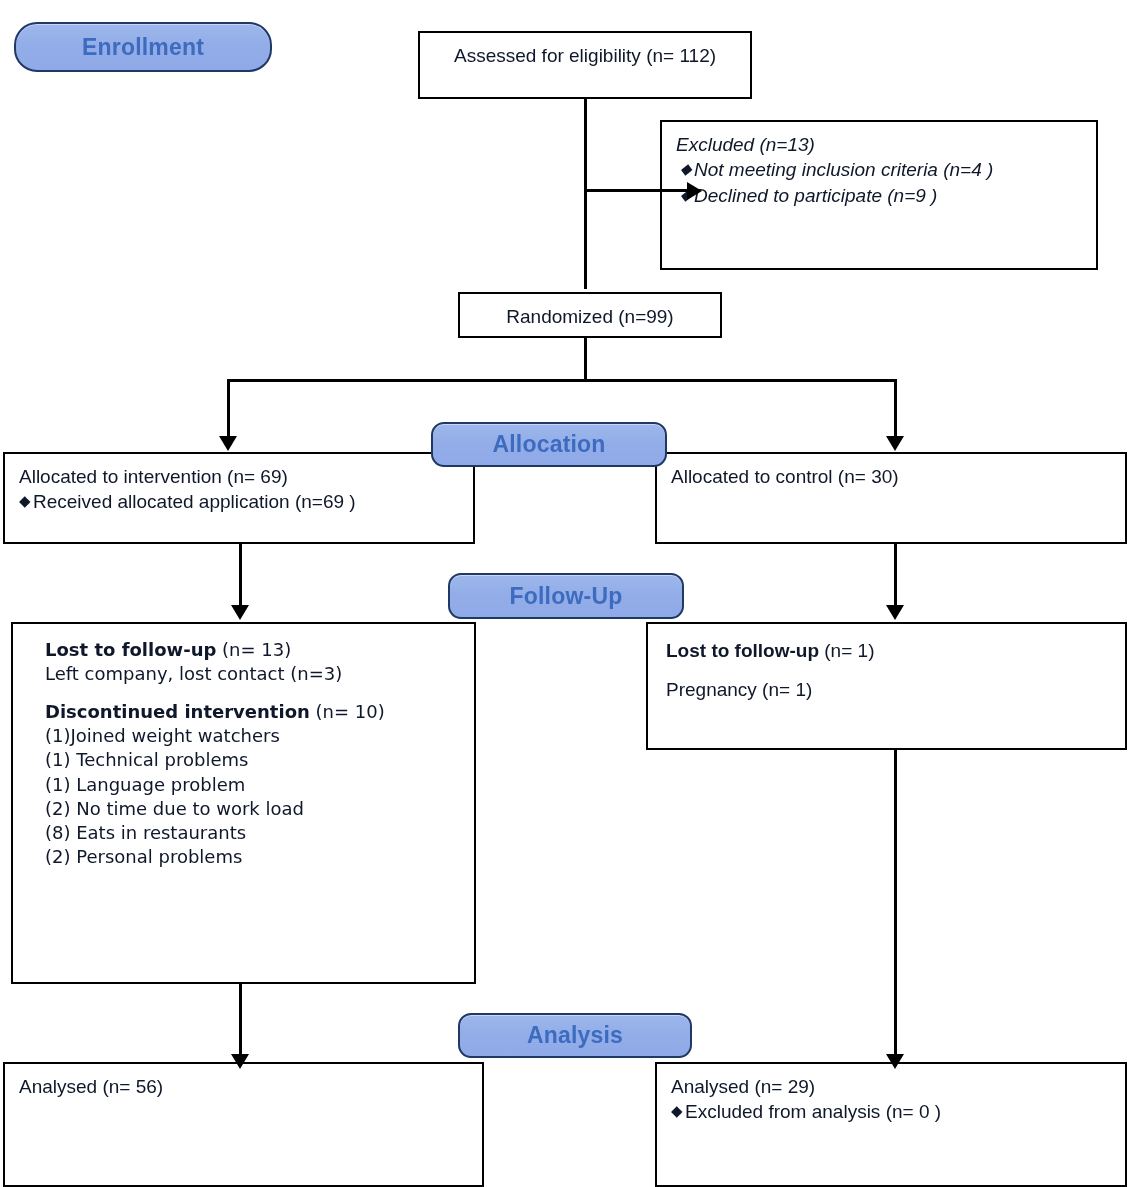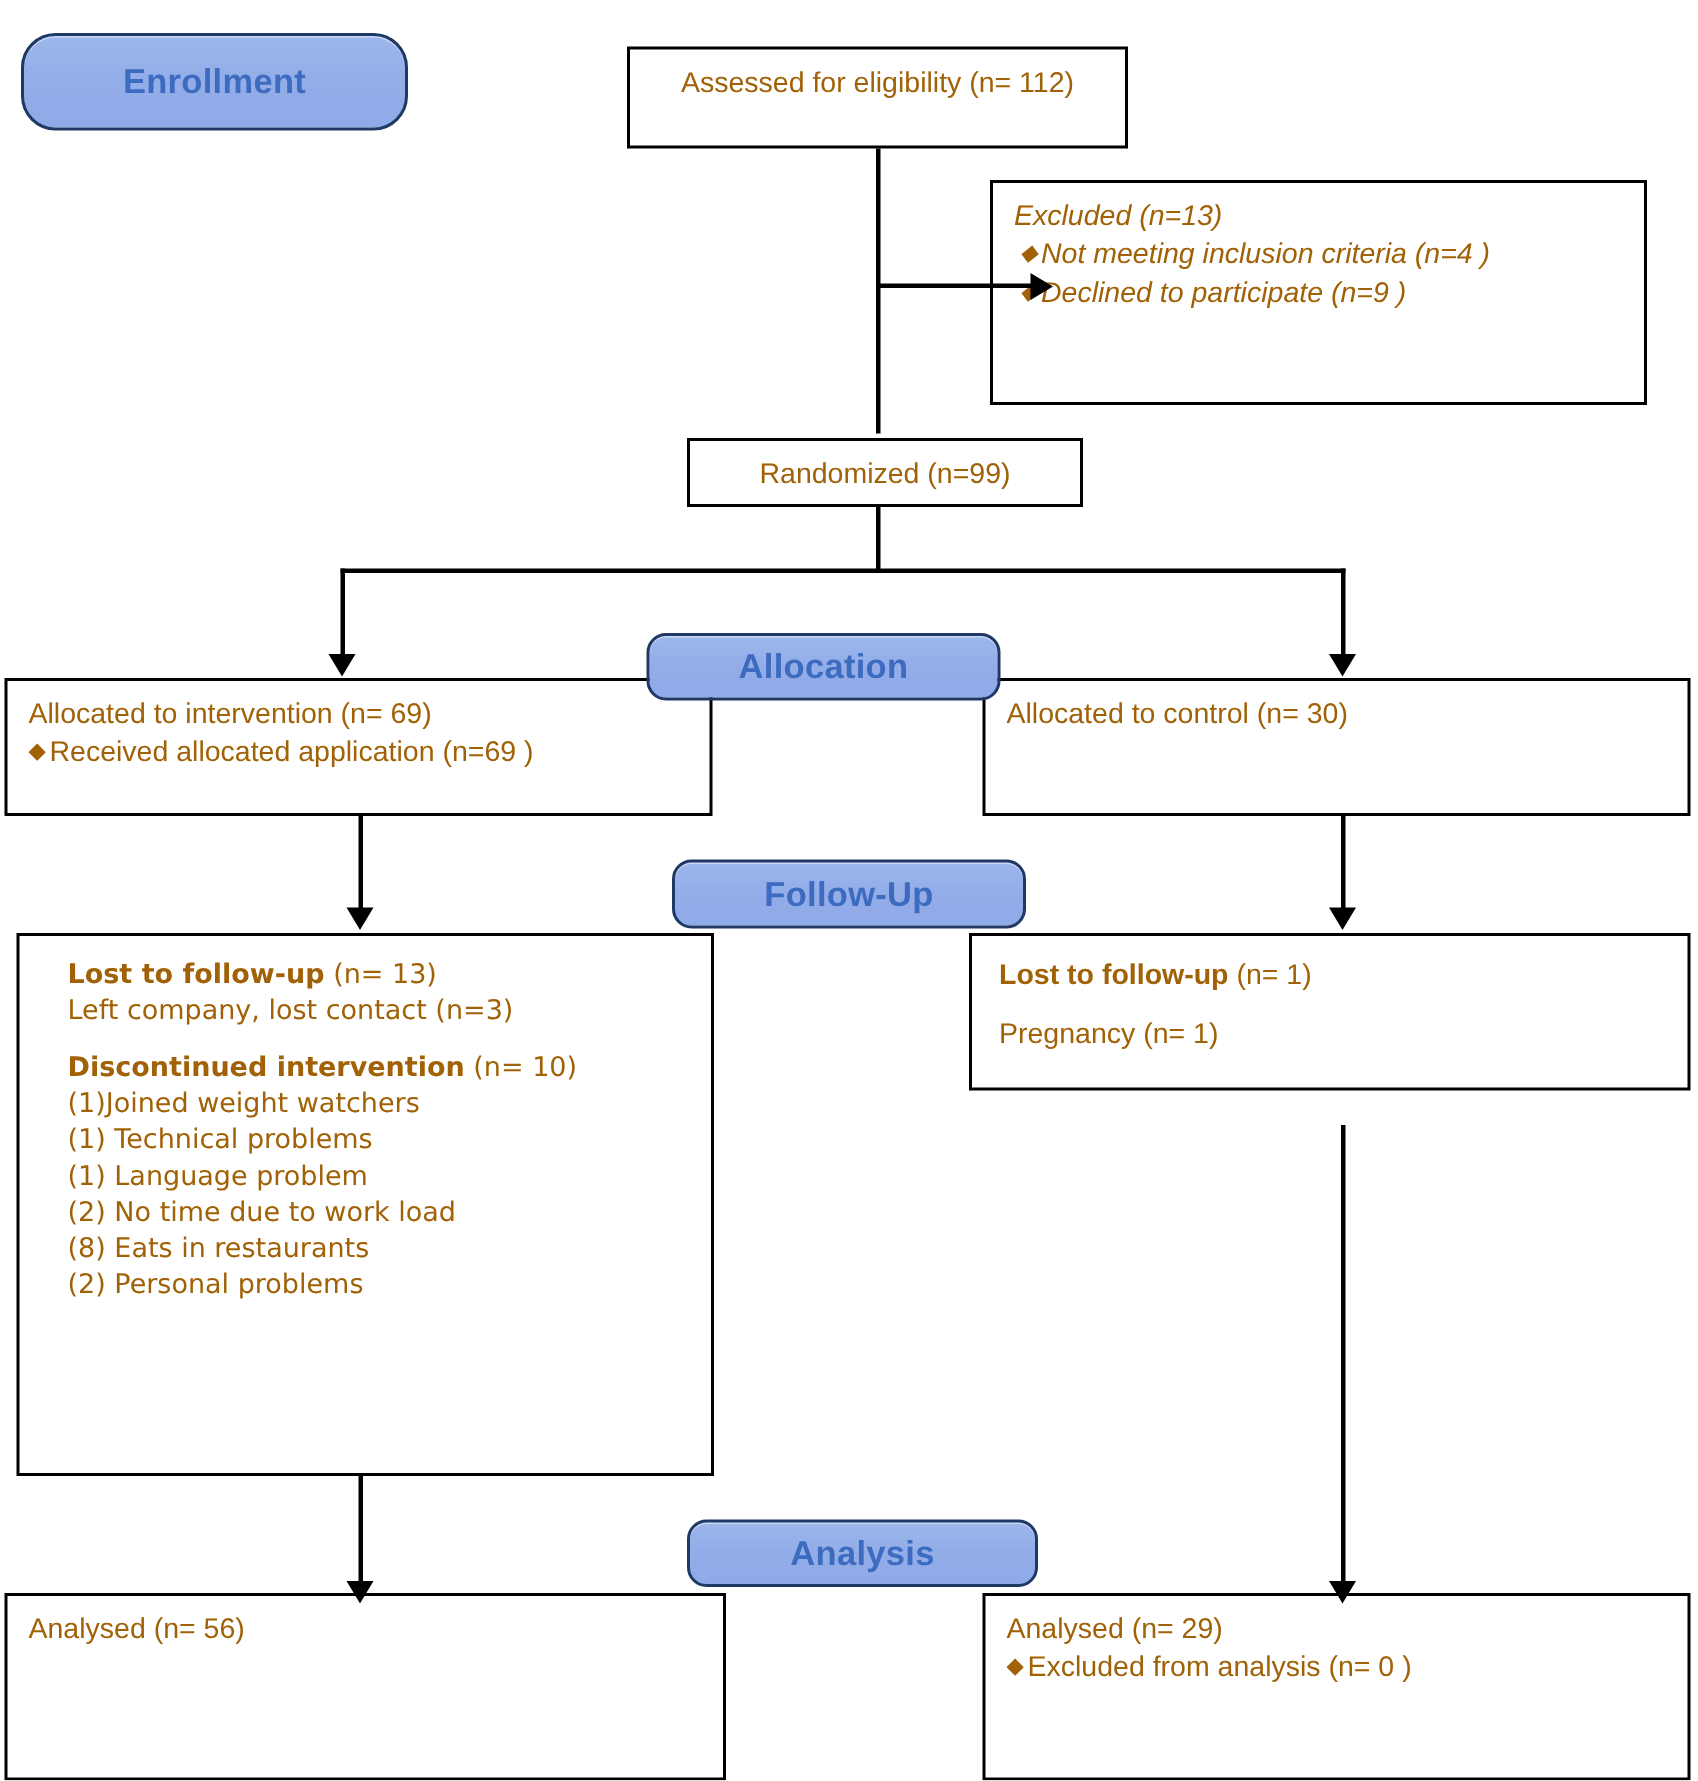--- a/index.html
+++ b/index.html
@@ -18,21 +18,21 @@
   }
   
   .box {
     position: absolute;
     box-sizing: border-box;
     border: 2px solid #000000;
     background: #ffffff;
     padding: 10px 14px;
     font-size: 19px;
     line-height: 1.34;
-    color: #a16207;
+    color: #0f172a;
   }
   .box .line { white-space: nowrap; }
   .box .line.center { text-align: center; }
   .bul {
     display: inline-block;
     width: 14px;
     font-size: 15px;
     transform: translateY(-2px);
   }
   .ind { padding-left: 4px; }
@@ -82,21 +82,21 @@
     z-index: 2;
   }
   
   .altface { font-family: "DejaVu Sans", sans-serif; font-size: 18px; }
 </style>
 </head>
 <body>
 
 <div id="stage">
 
-  <div class="pill" style="left:14px; top:22px; width:258px; height:65px;border-radius:23px;">
+  <div class="pill" style="left:14px; top:22px; width:258px; height:50px;border-radius:23px;">
     <span>Enrollment</span>
   </div>
 
   <div class="box" style="left:418px; top:31px; width:334px; height:68px;">
     <div class="line center">Assessed for eligibility (n= 112)</div>
   </div>
 
   <div class="ln vl" style="left:584px; top:99px; height:190px;"></div>
 
   <div class="ln hl" style="left:584px; top:189px; width:105px;"></div>
@@ -158,21 +158,21 @@
       <span class="bold">Discontinued intervention</span><span> (n= 10)</span>
     </div>
     <div class="line">(1)Joined weight watchers</div>
     <div class="line">(1) Technical problems</div>
     <div class="line">(1) Language problem</div>
     <div class="line">(2) No time due to work load</div>
     <div class="line">(8) Eats in restaurants</div>
     <div class="line">(2) Personal problems</div>
   </div>
 
-  <div class="box" style="left:646px; top:622px; width:481px; height:105px; padding:14px 18px;">
+  <div class="box" style="left:646px; top:622px; width:481px; height:128px; padding:14px 18px;">
     <div class="line">
       <span class="bold">Lost to follow-up</span><span> (n= 1)</span>
     </div>
     <div class="spacer"></div>
     <div class="line">Pregnancy (n= 1)</div>
   </div>
 
   <div class="ln vl" style="left:239px; top:984px; height:72px;"></div>
   <div class="arrow-d" style="left:231px; top:1054px;"></div>
 

